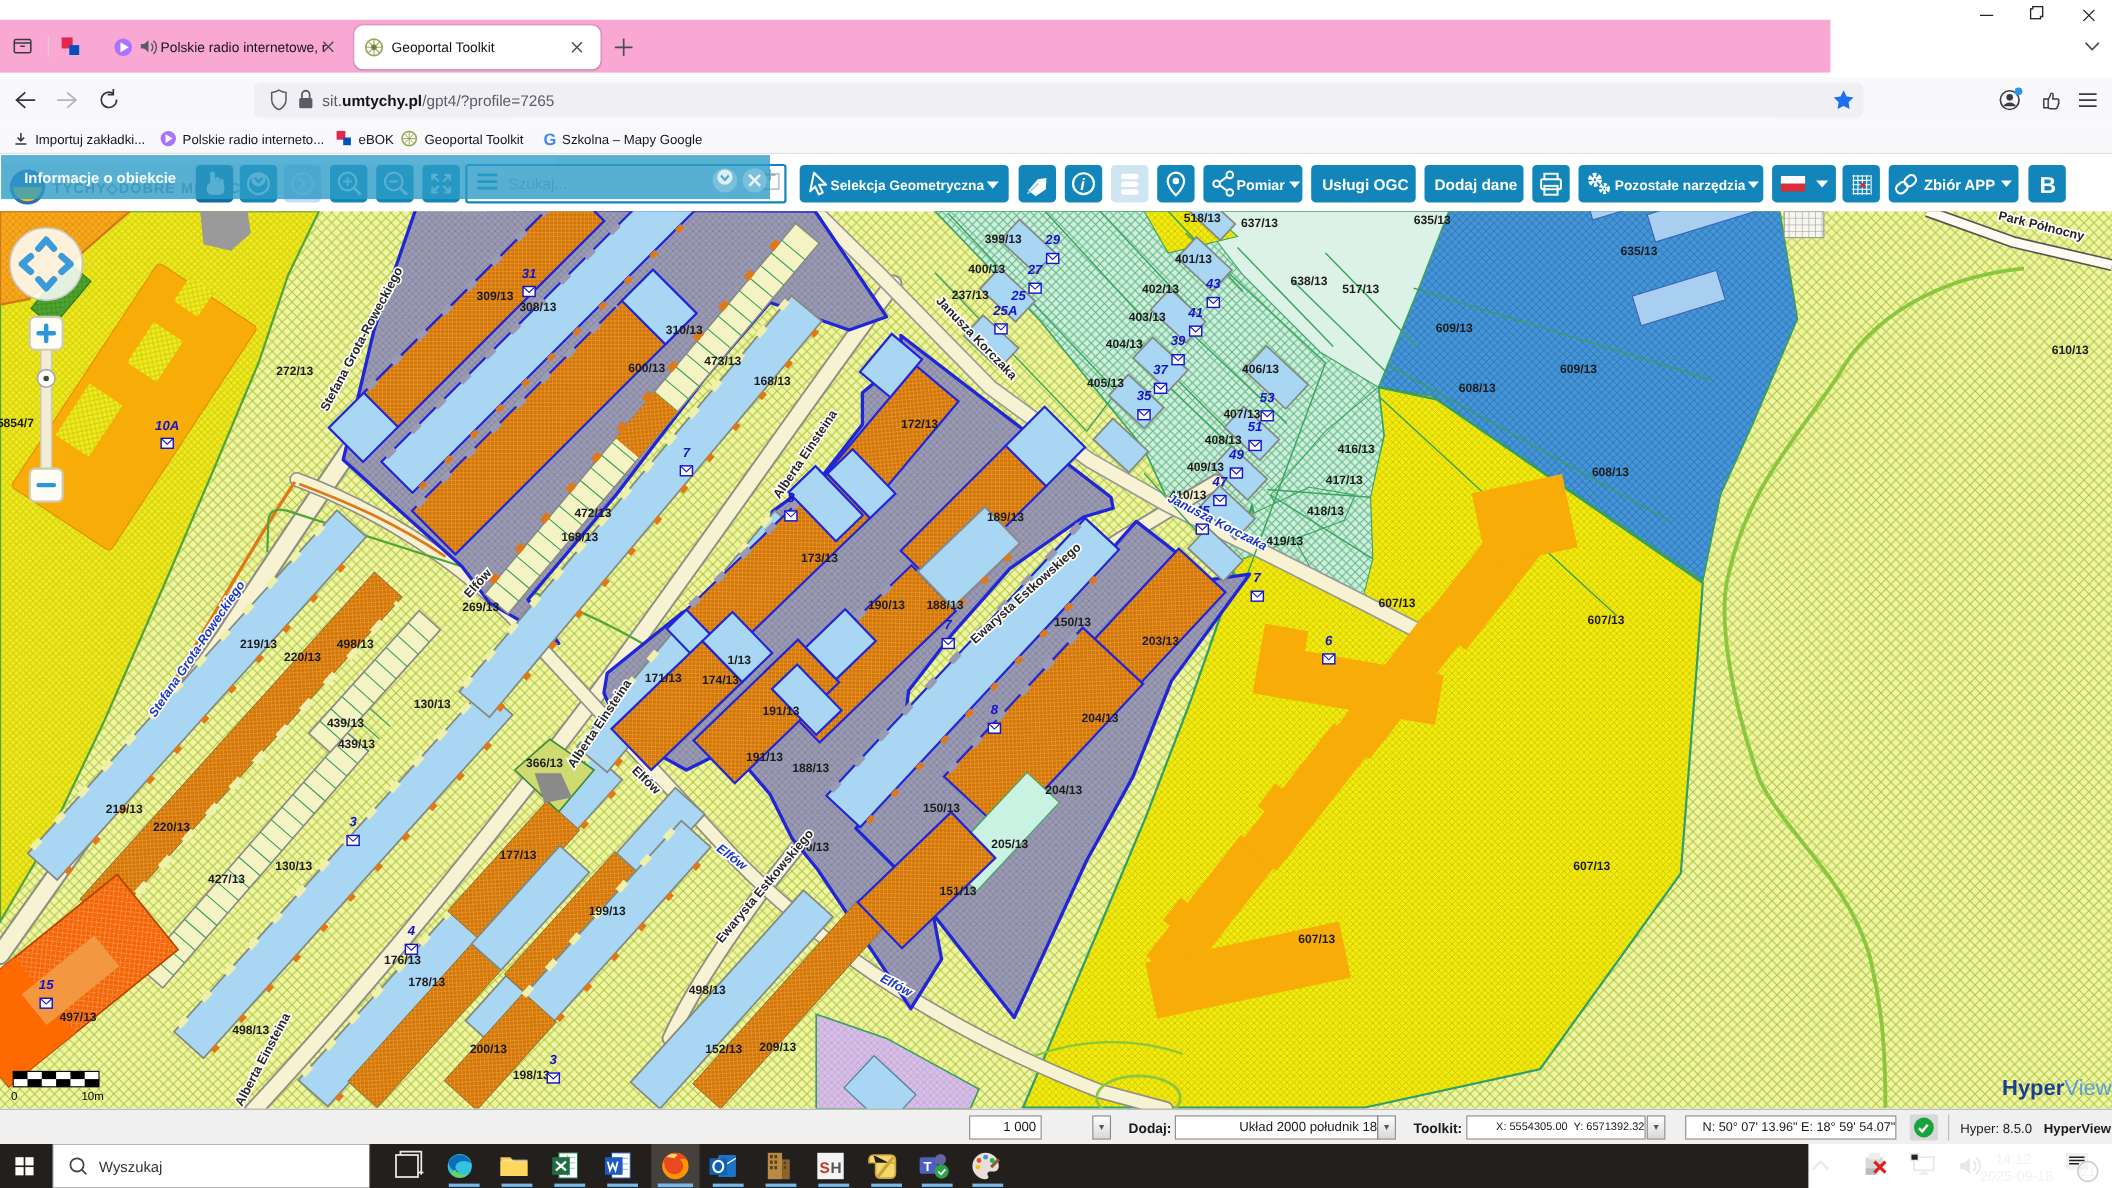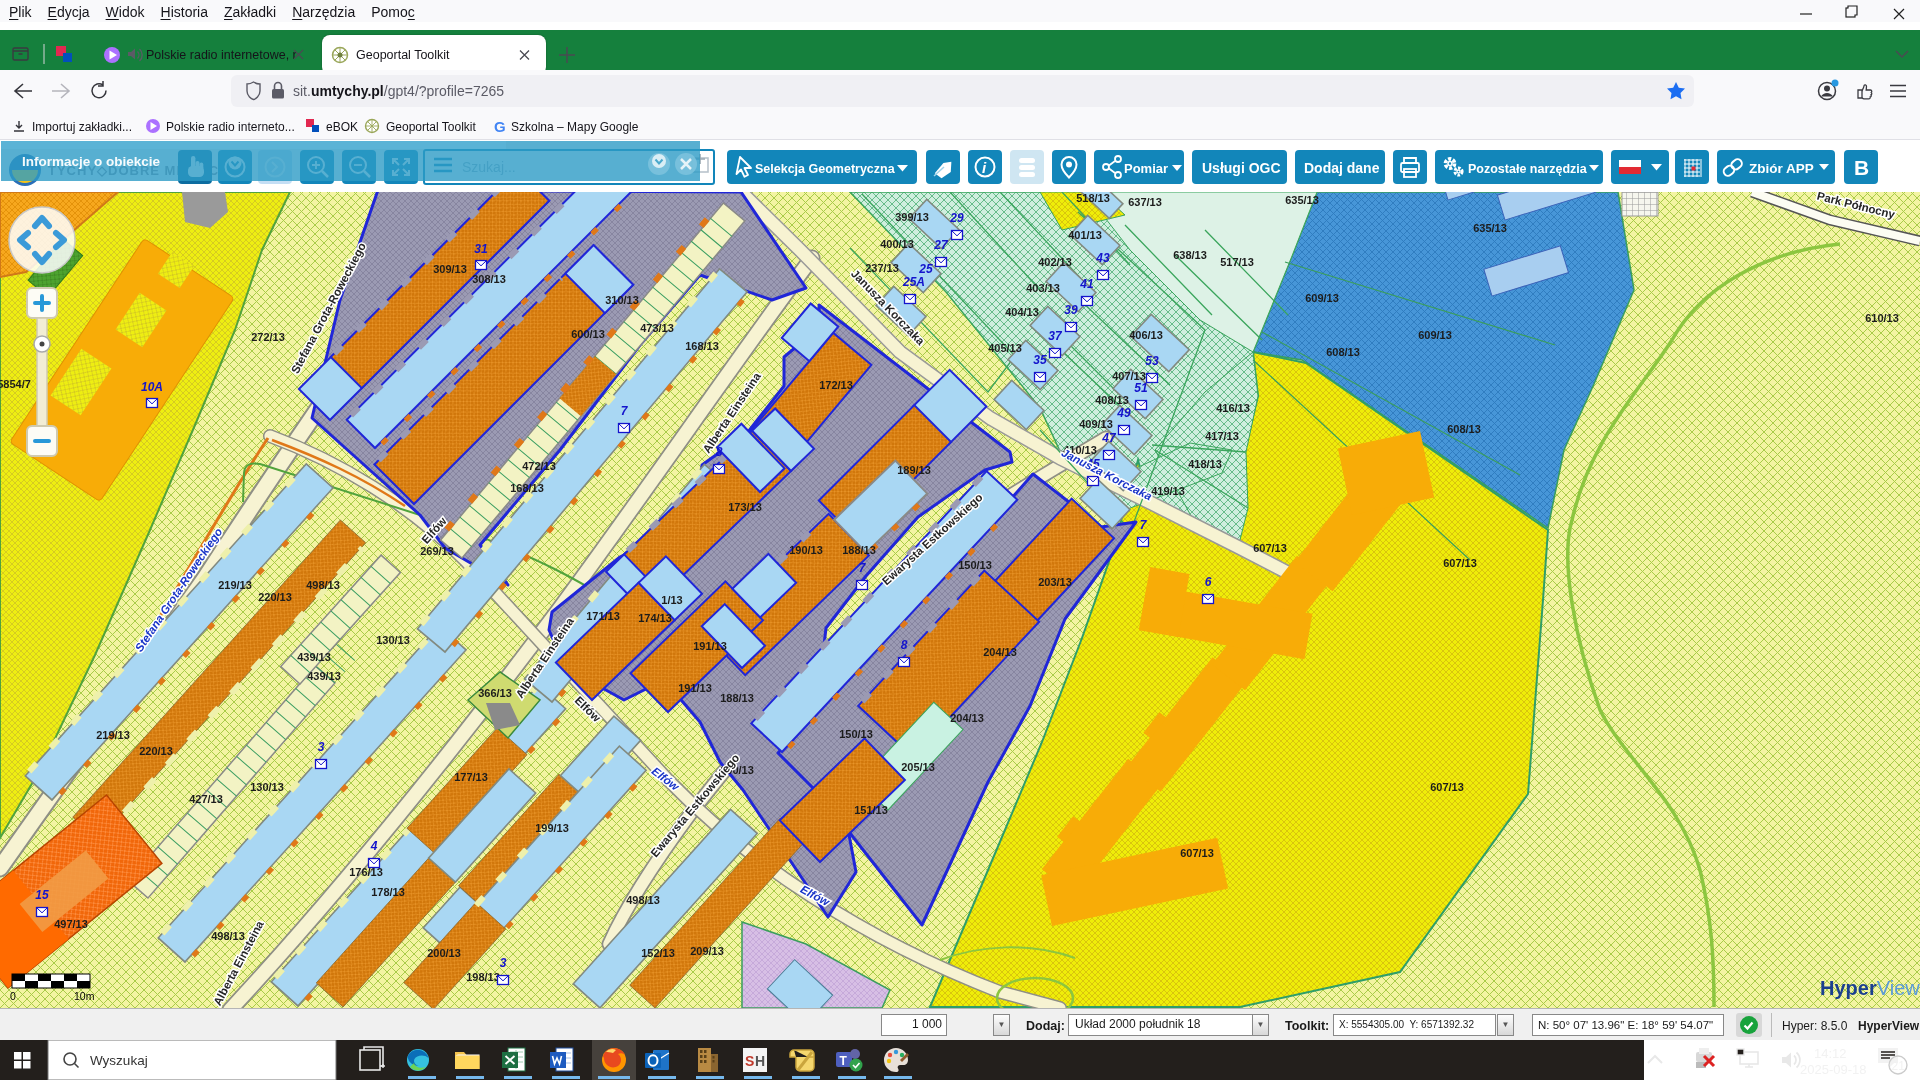--- a/index.html
+++ b/index.html
@@ -4,43 +4,40 @@
 <style>
   * { margin:0; padding:0; box-sizing:border-box; }
   html,body { width:1920px; height:1080px; overflow:hidden; font-family:"Liberation Sans", sans-serif; background:#fff; }
   .abs { position:absolute; }
   #page { position:relative; width:1920px; height:1080px; }
   
   #menubar { position:absolute; top:0; left:0; width:1920px; height:22px; background:#f9f9fb; font-size:14px; color:#15141a; }
   #menubar span.mi { display:inline-block; margin-left:16px; margin-top:4px; }
   #menubar span.mi:first-child { margin-left:9px; }
   #menubar u { text-decoration:underline; text-underline-offset:2px; }
-  #tabbar { position:absolute; top:30px; left:0; width:1920px; height:48px; background:#15803d; }
+  #tabbar { position:absolute; top:18px; left:0; width:1664px; height:48px; background:#f9a8d4; }
   #activetab { position:absolute; top:5px; left:322px; width:224px; height:40px; background:#fff; border-radius:8px; box-shadow:0 0 2px rgba(0,0,0,.35); }
   #urlrow { position:absolute; top:70px; left:0; width:1920px; height:42px; background:#f9f9fb;text-align:center; }
   #urlfield { position:absolute; top:5px; left:231px; width:1463px; height:32px; background:#f0f0f4; border-radius:6px; }
   #bookmarks { position:absolute; top:112px; left:0; width:1920px; height:28px; background:#f9f9fb; border-bottom:1px solid #e0e0e6; font-size:12px; color:#15141a; }
   
   #gistoolbar { position:absolute; top:140px; left:0; width:1920px; height:52px; background:#fff; }
   
   #statusbar { position:absolute; top:1008px; left:0; width:1920px; height:32px; background:#f0f0f0; border-top:1px solid #b5b5b5; font-size:12.5px; color:#1a1a1a; }
-  .sb-box { position:absolute; top:5px; height:22px; background:#fff; border:1px solid #888; font-size:12px; white-space:nowrap; overflow:hidden; }
+  .sb-box { position:absolute; top:5px; height:22px; background:#fff; border:1px solid #888; font-size:12px; white-space:nowrap; overflow:hidden;text-align:right; }
   .sb-arr { position:absolute; top:5px; width:17px; height:22px; background:linear-gradient(#fdfdfd,#d8d8d8); border:1px solid #888; text-align:center; font-size:8px; color:#555; line-height:20px; }
   .sb-lab { position:absolute; top:10px; font-weight:bold; }
   
   #taskbar { position:absolute; top:1040px; left:0; width:1644px; height:40px; background:#231f1c; }
   text { font-family:"Liberation Sans", sans-serif; }
 </style>
 </head>
 <body>
 <div id="page">
 
-  <div id="menubar">
-    <span class="mi"><u>P</u>lik</span><span class="mi"><u>E</u>dycja</span><span class="mi"><u>W</u>idok</span><span class="mi"><u>H</u>istoria</span><span class="mi"><u>Z</u>akładki</span><span class="mi"><u>N</u>arzędzia</span><span class="mi">Pomo<u>c</u></span>
-  </div>
   <svg class="abs" style="top:0;left:1786px" width="134" height="28" viewBox="0 0 134 28">
     <path d="M14 14 h12" stroke="#222" stroke-width="1.2" fill="none"></path>
     <rect x="60" y="8" width="9" height="9" fill="none" stroke="#222" stroke-width="1.2"></rect>
     <path d="M62 8 v-2 h9 v9 h-2" fill="#f9f9fb" stroke="#222" stroke-width="1.2"></path>
     <path d="M108 9 l10 10 M118 9 l-10 10" stroke="#222" stroke-width="1.2"></path>
   </svg>
 
   <div id="tabbar">
     <div id="activetab"></div>
     <svg class="abs" style="top:0;left:0" width="1920" height="48" viewBox="0 0 1920 48">

